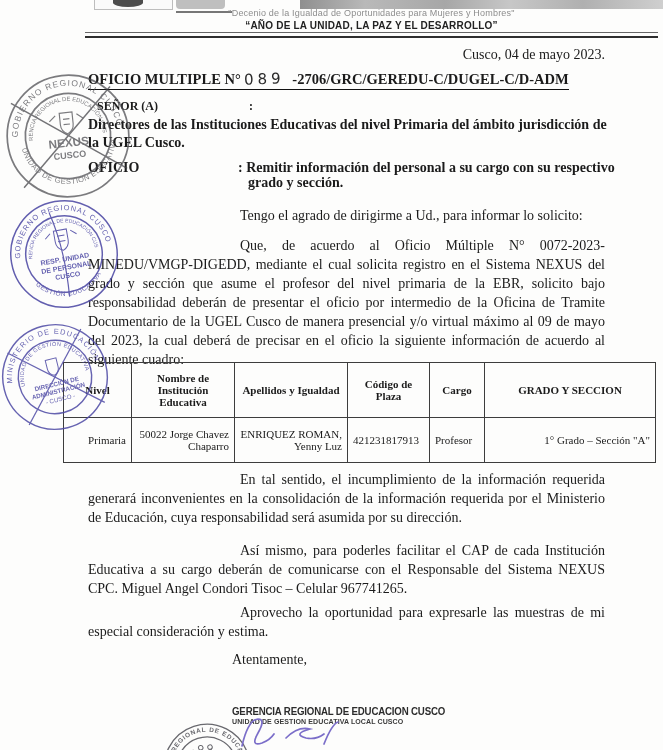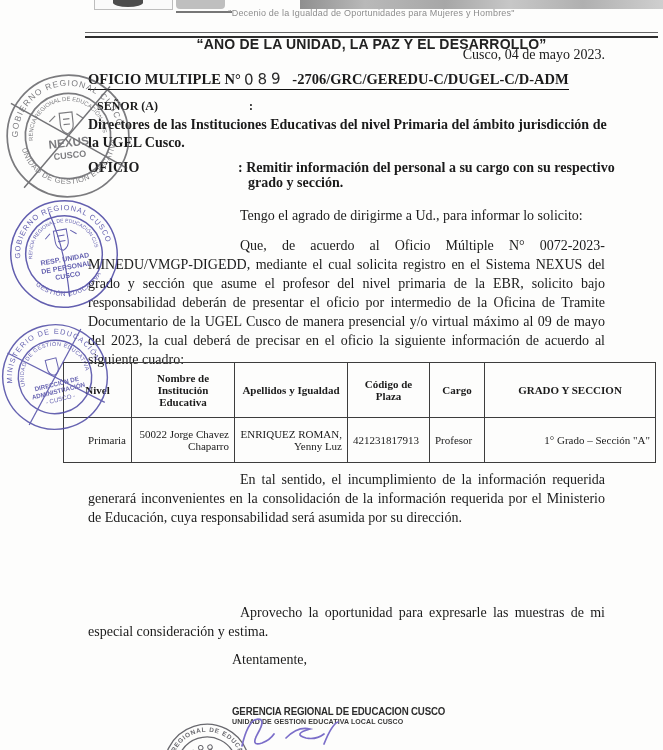--- a/index.html
+++ b/index.html
@@ -10,21 +10,21 @@
   
   .band{left:300px;top:0;width:363px;height:9px;
         background:linear-gradient(90deg,#8f8f8f,#b9b9b9 18%,#a7a7a7 40%,#c7c7c7 58%,#b0b0b0 78%,#cfcfcf);}
   .frag1{left:94px;top:0;width:77px;height:9px;border:1px solid #bdbdbd;border-top:none;background:#fafafa;}
   .frag1 .blob{position:absolute;left:18px;top:-2px;width:30px;height:9px;background:#4c4c4c;border-radius:0 0 55% 55%;}
   .frag2{left:176px;top:0;width:49px;height:9px;background:#bfbfbf;border-radius:0 0 4px 4px;}
   .frag2u{left:176px;top:11px;width:56px;height:2px;background:#777;}
 
   .motto{left:85px;top:8px;width:573px;text-align:center;font-family:"Liberation Sans",sans-serif;}
   .motto .l1{font-size:9px;color:#8d8d8d;letter-spacing:.2px;}
-  .motto .l2{font-size:14px;font-weight:bold;color:#222;margin-top:18px;letter-spacing:.2px;}
+  .motto .l2{font-size:10px;font-weight:bold;color:#222;margin-top:2px;letter-spacing:.2px;}
   .rule{left:85px;top:32px;width:573px;height:3px;border-top:1px solid #666;border-bottom:2px solid #2e2e2e;}
 
   .date{left:88px;top:47px;width:517px;text-align:right;font-size:14px;}
 
   .title{left:88px;top:70px;font-size:14.5px;font-weight:bold;white-space:nowrap;}
   .title .u{border-bottom:1.6px solid #111;padding-bottom:1px;display:inline-block;}
   .hand{font-family:"DejaVu Sans",sans-serif;font-weight:500;font-size:15px;letter-spacing:4px;
         display:inline-block;transform:rotate(-2deg);margin:0 8px 0 3px;color:#2a2a2a;}
 
   .row{display:flex;}
@@ -123,20 +123,21 @@
         <td class="ta-l">50022 Jorge Chavez Chaparro</td>
         <td class="ta-l">ENRIQUEZ ROMAN, Yenny Luz</td>
         <td class="ta-c">421231817913</td>
         <td class="ta-c">Profesor</td>
         <td class="ta-l">1° Grado – Sección "A"</td>
       </tr>
     </tbody>
   </table>
 
   <div class="abs para p3">En tal sentido, el incumplimiento de la información requerida generará inconvenientes en la consolidación de la información requerida por el Ministerio de Educación, cuya responsabilidad será asumida por su dirección.</div>
+  <div class="abs para p4">Así mismo, para poderles facilitar el CAP de cada Institución Educativa a su cargo deberán de comunicarse con el Responsable del Sistema NEXUS CPC. Miguel Angel Condori Tisoc – Celular 967741265.</div>
   <div class="abs para p5">Aprovecho la oportunidad para expresarle las muestras de mi especial consideración y estima.</div>
   <div class="abs closing">Atentamente,</div>
 
   <div class="abs" style="left:4px;top:72px;width:128px;height:128px;opacity:.72;transform:rotate(-6deg);">
     <svg width="128" height="128" viewBox="0 0 120 120">
       <g fill="none" stroke="#4a4a4f" stroke-width="1.6">
         <circle cx="60" cy="60" r="57"></circle>
           <circle cx="60" cy="60" r="40"></circle>
       </g>
       <defs>

